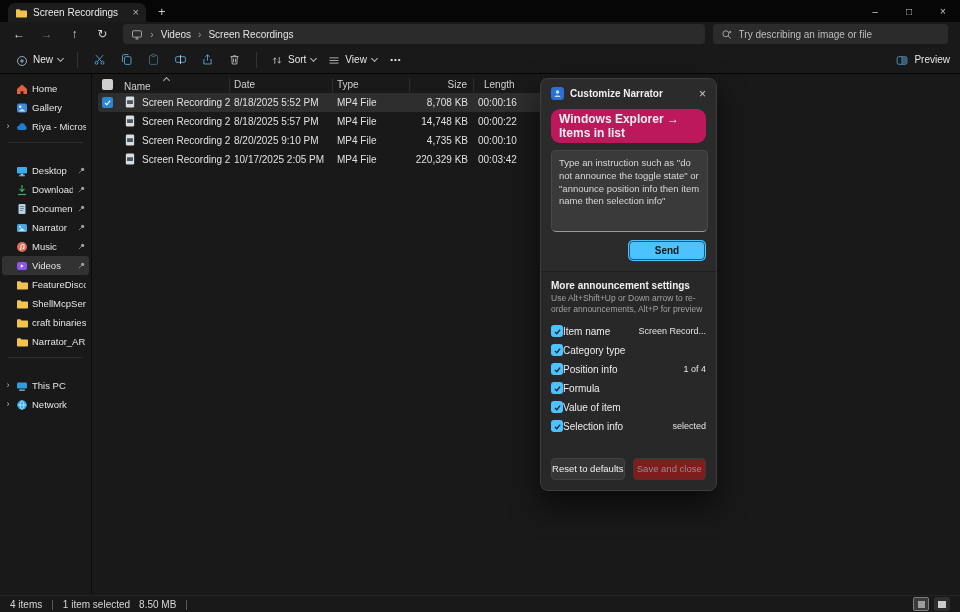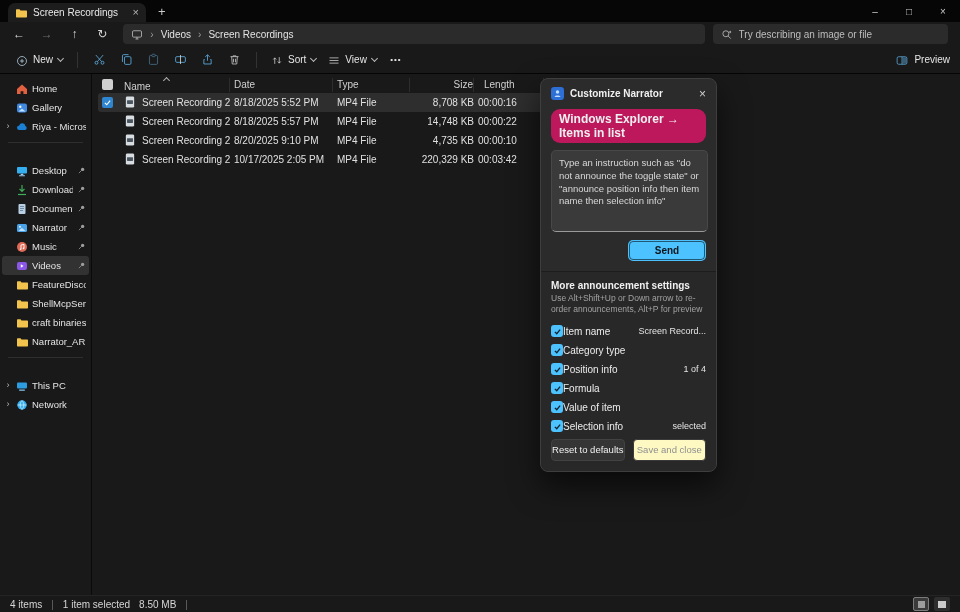--- a/index.html
+++ b/index.html
@@ -57,21 +57,21 @@
   .sgap { height:12px; }
 
   
   .content { flex:1; position:relative; }
   .fhead { display:flex; align-items:center; height:17px; margin:2px 0 0 6px; color:#d0d0d0; font-size:10px; position:relative; }
   .hc { display:flex; align-items:center; height:14px; border-right:1px solid #2d2d2d; padding-left:4px; position:relative; }
   .c-check { width:22px; flex:none; }
   .c-name  { width:110px; flex:none;align-items:flex-end; }
   .c-date  { width:103px; flex:none; }
   .c-type  { width:77px;  flex:none; }
-  .c-size  { width:64px;  flex:none; justify-content:flex-end; }
+  .c-size  { width:64px;  flex:none; justify-content:flex-end; padding-right:6px; }
   .c-len   { width:70px;  flex:none; padding-left:10px; }
   .frow { display:flex; align-items:center; height:19px; margin-left:6px; width:446px; border-radius:3px;
           font-size:10px; color:#e0e0e0; }
   .frow.sel { background:#2e2e2e; }
   .fc { display:flex; align-items:center; height:100%; padding-left:4px; }
   .fc.c-size { justify-content:flex-end; }
   .rowcb { width:11px; height:11px; border-radius:2px; background:#2f86d0; display:flex; align-items:center; justify-content:center; }
   .cball { width:11px; height:11px; border-radius:2px; background:#cfcfcf; }
   .fileicon { width:13px; height:13px; margin-right:5px; flex:none; display:flex; }
   .fname { white-space:nowrap; overflow:hidden; }
@@ -109,24 +109,24 @@
                     font-size:10px; font-weight:700; color:#0f1419; text-align:center; }
   .dsettings { background:#282828; border-top:1px solid #1d1d1d; border-radius:0 0 8px 8px; padding:8px 10px 10px; }
   .stitle { font-size:10px; font-weight:700; color:#f0f0f0; }
   .sdesc { font-size:8.5px; color:#a2a2a2; line-height:1.35; margin-top:2px; }
   .opts { margin-top:6px; }
   .opt { display:flex; align-items:center; height:19px; }
   .cbx { width:12px; height:12px; border-radius:3px; background:#4cc2ff; flex:none;
          display:flex; align-items:center; justify-content:center; }
   .optlabel { font-size:10px; color:#ececec; }
   .optval { margin-left:auto; font-size:9px; color:#e4e4e4; }
-  .dbuttons { display:flex; gap:8px; margin-top:3px;align-items:flex-end; }
+  .dbuttons { display:flex; gap:8px; margin-top:22px;align-items:flex-end; }
   .dbtn { flex:1; height:22px; border-radius:4px; font-size:9.5px; display:flex; align-items:center; justify-content:center; }
   .dbtn.reset { background:#353535; border:1px solid #424242; color:#f0f0f0; }
-  .dbtn.save { background:#fef9c3; border:1px solid #3a3a3a; color:#8f8f8f; }
+  .dbtn.save { background:#7f1d1d; border:1px solid #3a3a3a; color:#8f8f8f; }
 
   svg { display:block; }
 </style>
 </head>
 <body>
 
 <div class="app">
 
   <div class="tabbar">
     <div class="tab">

